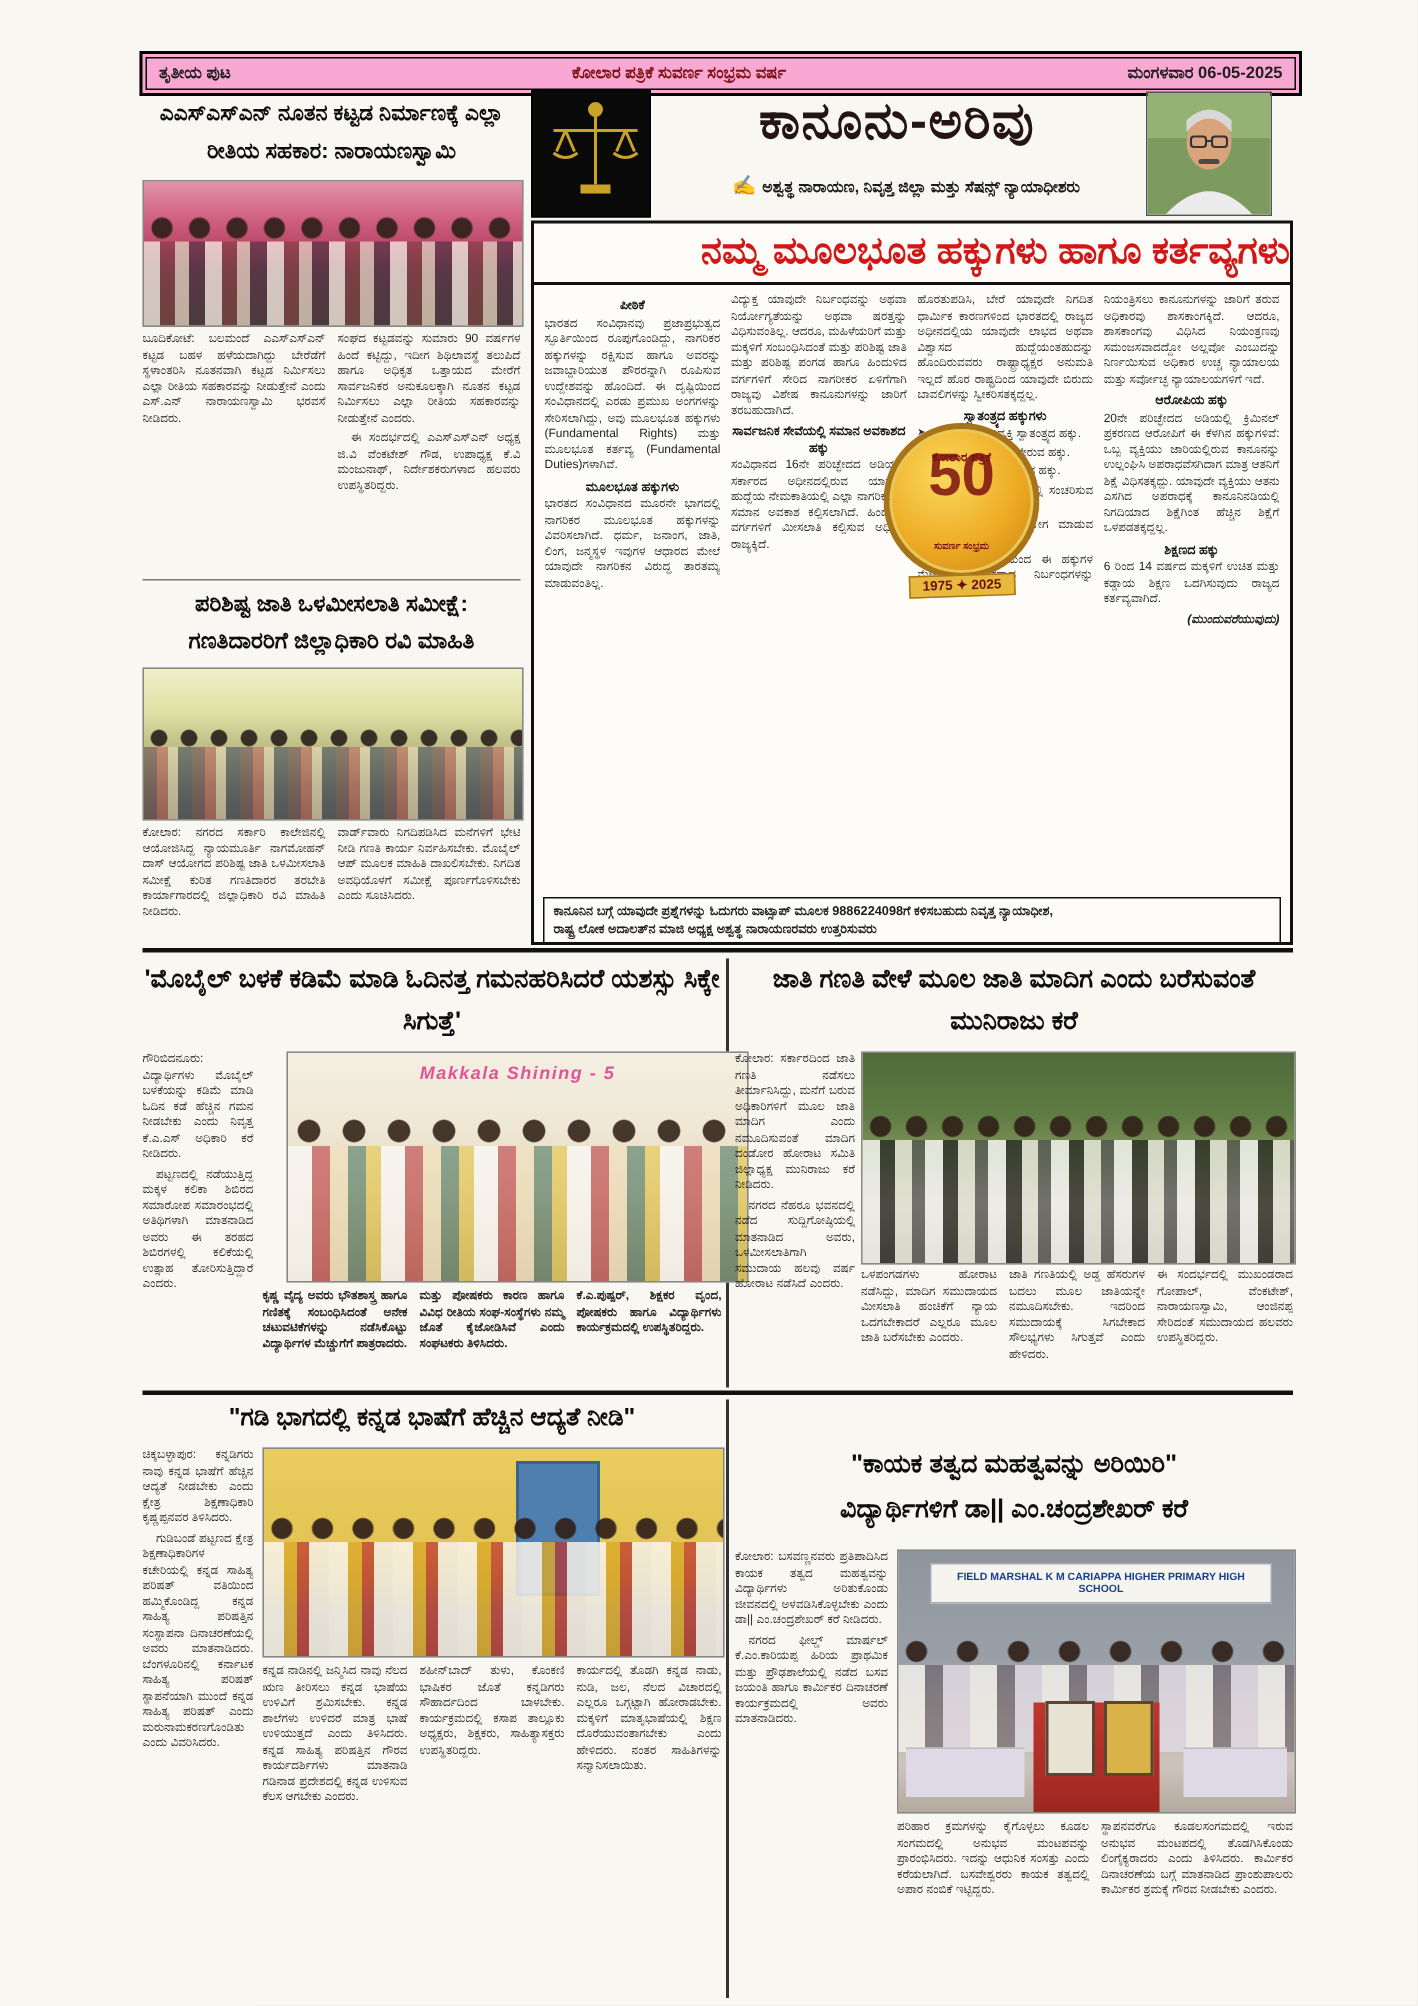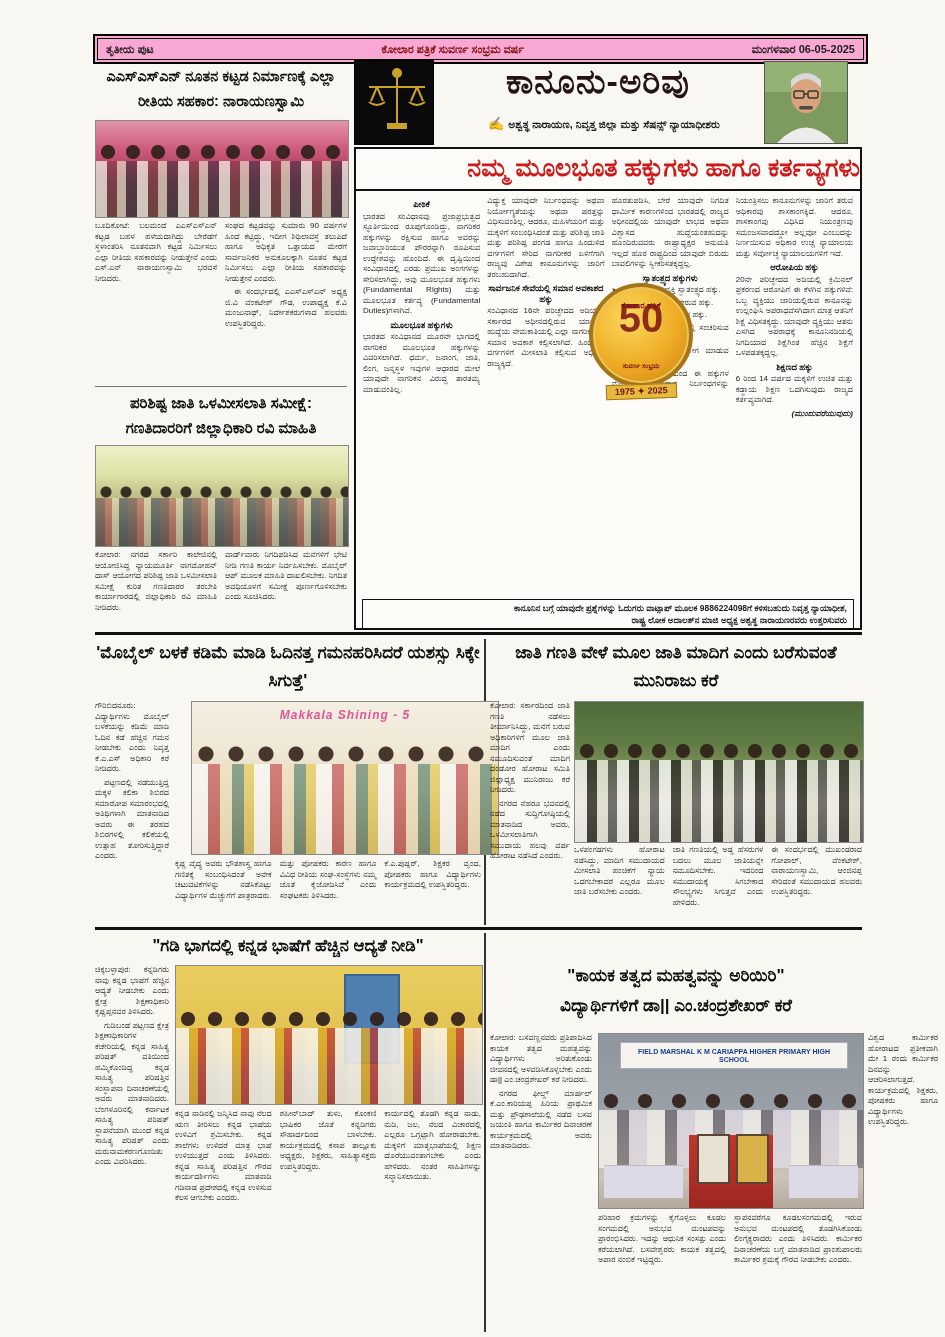--- a/index.html
+++ b/index.html
@@ -47,21 +47,21 @@
 
   
   .lawbox{position:absolute;left:354px;top:147px;width:508px;height:483px;border:2px solid #111;background:#fdfcf8;box-sizing:border-box;}
   .law-title{color:#d21717;font-size:25px;font-weight:800;text-align:right;
     padding:4px 0 6px;border-bottom:2px solid #111;margin:0;}
   .lawcols{position:relative;display:flex;gap:7px;padding:5px 7px;height:396px;overflow:hidden;}
   .lawcols>div{flex:1;overflow:hidden;}
   .law-bullet{position:relative;padding-left:9px;margin:0 0 2px;}
   .law-bullet::before{content:"➤";position:absolute;left:0;top:0;font-size:6.5px;color:#333;}
   .law-cont{font-weight:bold;text-align:right;font-style:italic;}
-  .law-footer{margin:2px 6px 5px;border:1.5px solid #111;text-align:right;
+  .law-footer{margin:2px 6px 5px;border:1.5px solid #111;text-align:left;
     font-weight:bold;font-size:8.5px;line-height:11.5px;padding:3px 6px;}
 
   
   .jubilee{position:absolute;left:233px;top:92px;width:104px;height:118px;z-index:3;text-align:center;}
   .jub-ring{width:96px;height:96px;margin:0 auto;border-radius:50%;
     background:radial-gradient(circle at 38% 32%,#fbd95e,#eeAB24 55%,#c97f12);
     border:4px solid #a8741a;box-shadow:0 0 0 2px #e8c75a inset;position:relative;}
   .jub-top{position:absolute;top:14px;left:0;right:0;font-size:8px;font-weight:bold;color:#7a1010;}
   .jub-50{position:absolute;top:26px;left:0;right:0;font-size:40px;font-weight:800;color:rgba(122,16,16,.85);}
   .jub-sub{position:absolute;bottom:12px;left:0;right:0;font-size:6.5px;font-weight:bold;color:#7a1010;}
@@ -116,21 +116,21 @@
   .p6 .port1{left:37%;bottom:14%;width:11%;height:26%;background:#e8e2d2;border:2px solid #5a4632;}
   .p6 .port2{left:52%;bottom:14%;width:11%;height:26%;background:#d9b24a;border:2px solid #5a4632;}
   .p6 .table{left:2%;bottom:6%;width:30%;height:18%;background:#ded9e6;border-top:1px solid #bbb;}
   .p6 .table2{right:2%;bottom:6%;width:26%;height:18%;background:#ded9e6;border-top:1px solid #bbb;}
 
   
   .a-mobile{left:95px;top:639px;width:386px;height:286px;}
   .a-mobile .hl{font-size:17px;line-height:28px;height:58px;}
   .ml-col1{position:absolute;left:0;top:62px;width:74px;height:224px;}
   .ml-photo{position:absolute;left:96px;top:62px;}
-  .ml-below{left:80px;top:220px;width:306px;height:66px;}
+  .ml-below{left:80px;top:220px;width:306px;height:66px;font-weight:bold;}
   .a-caste{left:490px;top:639px;width:372px;height:286px;}
   .a-caste .hl{font-size:17px;line-height:28px;height:58px;}
   .mr-col1{position:absolute;left:0;top:62px;width:80px;height:224px;}
   .mr-photo{position:absolute;left:84px;top:62px;}
   .mr-below{left:84px;top:206px;width:288px;height:80px;}
 
   
   .a-kannada{left:95px;top:933px;width:386px;height:399px;}
   .a-kannada .hl{font-size:16.5px;line-height:24px;height:26px;}
   .bl-col1{position:absolute;left:0;top:32px;width:74px;height:365px;}
@@ -369,18 +369,15 @@
       <i class="ph-layer port2"></i>
     </div>
     <div class="colsN bt br-below">
       <div>
           <p class="lead">ಪರಿಹಾರ ಕ್ರಮಗಳನ್ನು ಕೈಗೊಳ್ಳಲು ಕೂಡಲ ಸಂಗಮದಲ್ಲಿ ಅನುಭವ ಮಂಟಪವನ್ನು ಪ್ರಾರಂಭಿಸಿದರು. ಇದನ್ನು ಆಧುನಿಕ ಸಂಸತ್ತು ಎಂದು ಕರೆಯಲಾಗಿದೆ. ಬಸವೇಶ್ವರರು ಕಾಯಕ ತತ್ವದಲ್ಲಿ ಅಪಾರ ನಂಬಿಕೆ ಇಟ್ಟಿದ್ದರು.</p>
         </div>
       <div>
           <p class="lead">ಸ್ಥಾಪನವರೆಗೂ ಕೂಡಲಸಂಗಮದಲ್ಲಿ ಇರುವ ಅನುಭವ ಮಂಟಪದಲ್ಲಿ ತೊಡಗಿಸಿಕೊಂಡು ಲಿಂಗೈಕ್ಯರಾದರು ಎಂದು ತಿಳಿಸಿದರು. ಕಾರ್ಮಿಕರ ದಿನಾಚರಣೆಯ ಬಗ್ಗೆ ಮಾತನಾಡಿದ ಪ್ರಾಂಶುಪಾಲರು ಕಾರ್ಮಿಕರ ಶ್ರಮಕ್ಕೆ ಗೌರವ ನೀಡಬೇಕು ಎಂದರು.</p>
         </div>
     </div>
-    <div class="br-right bt">
-      <p class="lead">ವಿಶ್ವದ ಕಾರ್ಮಿಕರ ಹೋರಾಟದ ಪ್ರತೀಕವಾಗಿ ಮೇ 1 ರಂದು ಕಾರ್ಮಿಕರ ದಿನವನ್ನು ಆಚರಿಸಲಾಗುತ್ತದೆ. ಕಾರ್ಯಕ್ರಮದಲ್ಲಿ ಶಿಕ್ಷಕರು, ಪೋಷಕರು ಹಾಗೂ ವಿದ್ಯಾರ್ಥಿಗಳು ಉಪಸ್ಥಿತರಿದ್ದರು.</p>
-    </div>
   </div>
 
 </div>
 
 </body></html>

